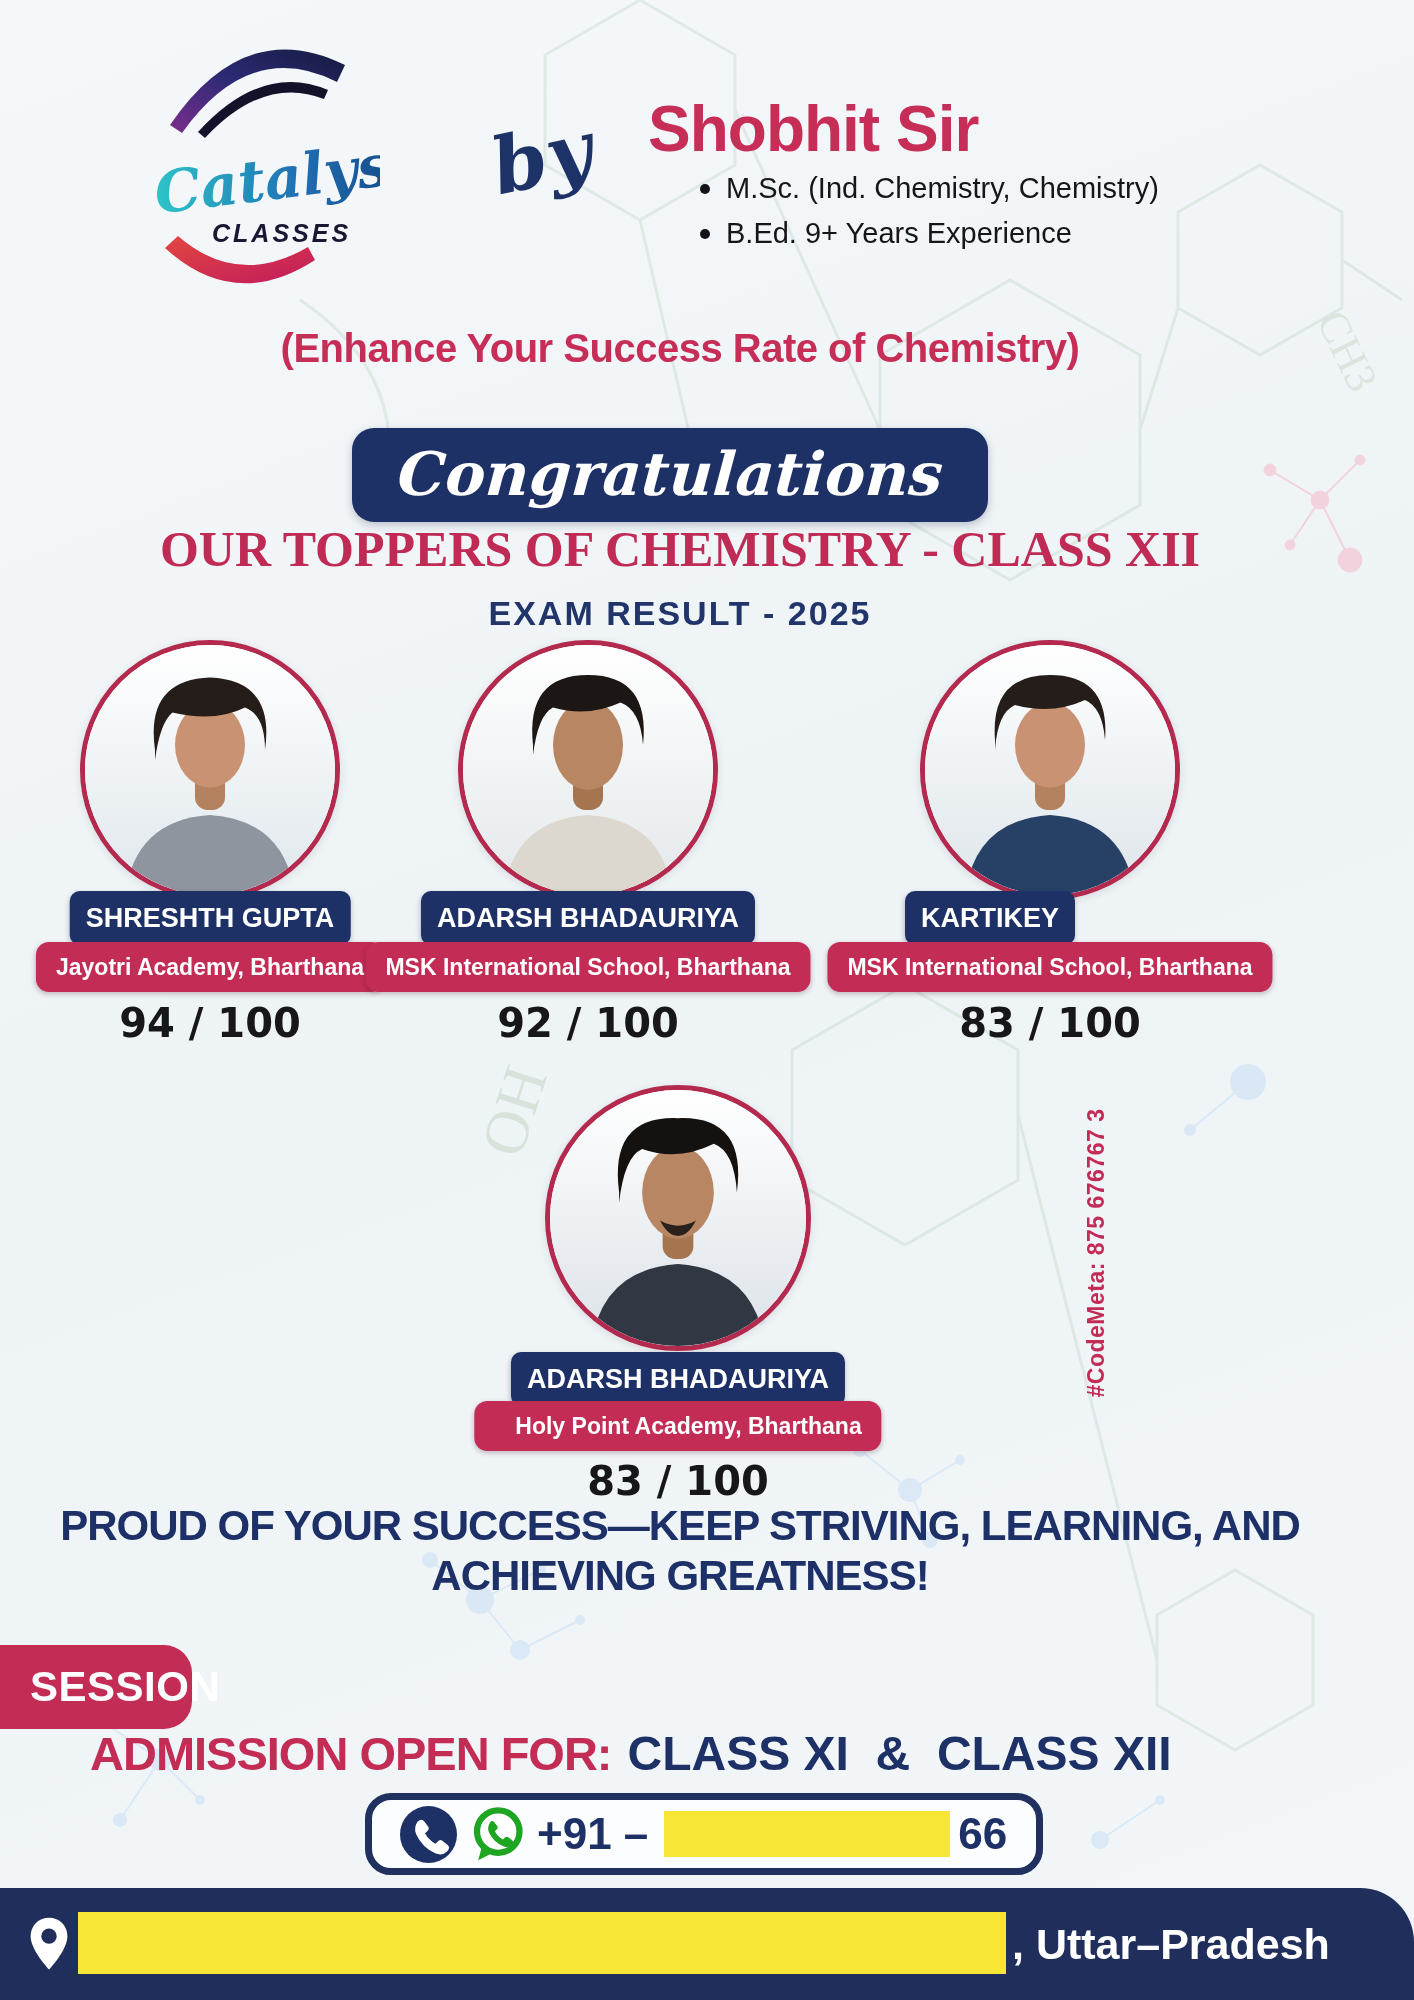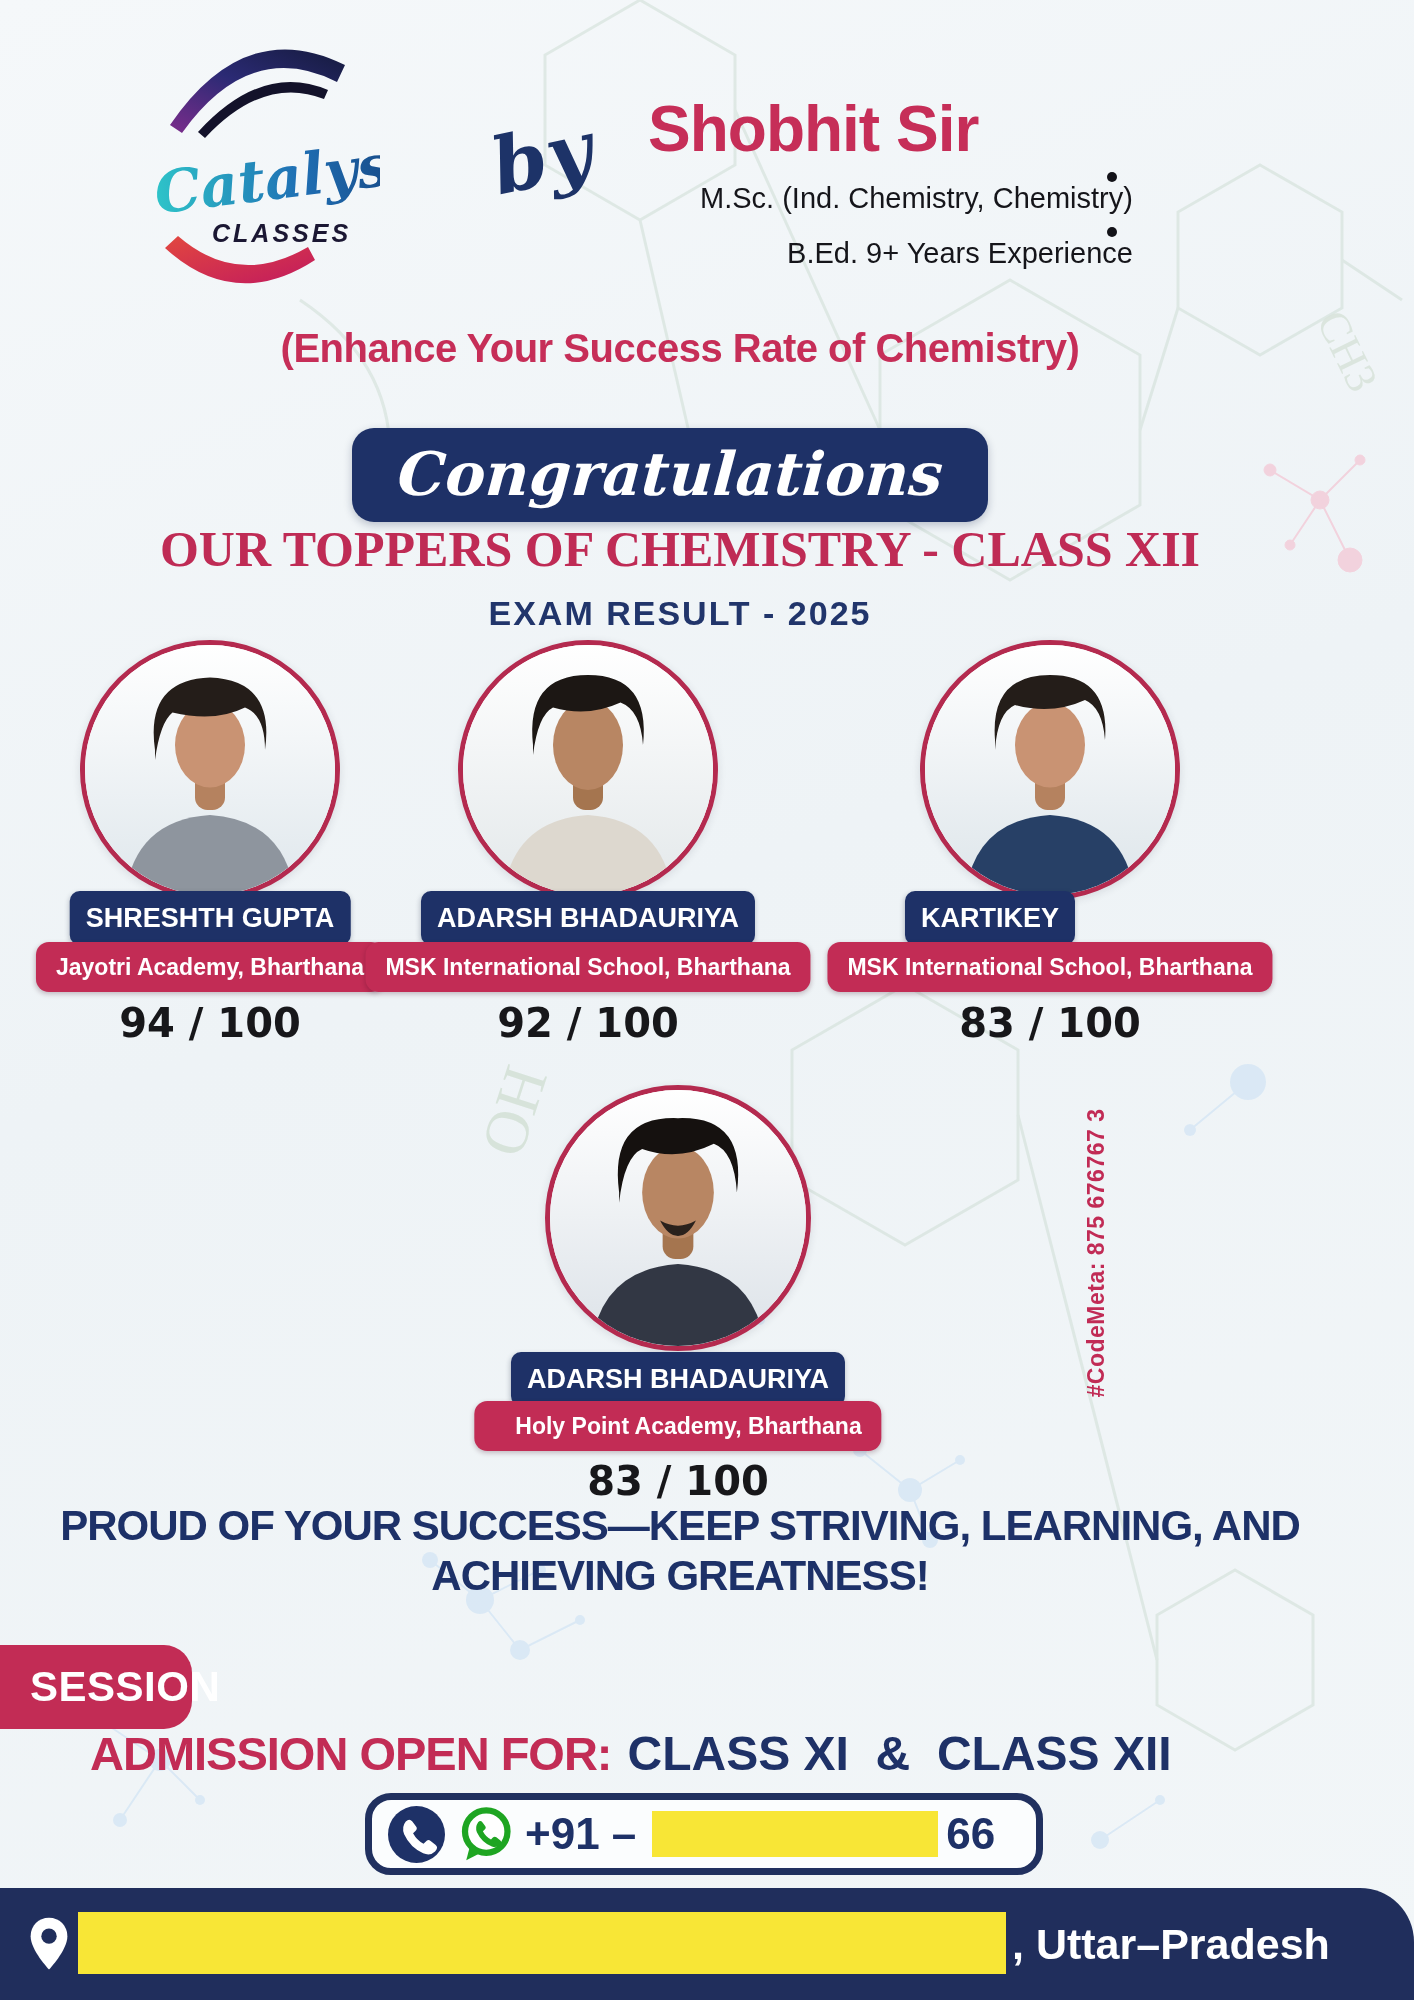--- a/index.html
+++ b/index.html
@@ -9,21 +9,21 @@
   .bg-doodles{position:absolute;left:0;top:0;pointer-events:none;}
 
   
   .logo-svg{position:absolute;left:150px;top:10px;}
   .by-script{position:absolute;left:492px;top:112px;font-family:"DejaVu Serif",serif;
              font-style:italic;font-weight:700;font-size:78px;color:#1d3368;
              transform:rotate(-12deg);}
   .teacher-name{position:absolute;left:648px;top:92px;font-size:64px;font-weight:700;
                 letter-spacing:-1px;color:#c62e58;white-space:nowrap;}
   .quals{position:absolute;left:700px;top:172px;}
-  .qual-row{display:flex;align-items:flex-end;margin-bottom:12px;flex-direction:column;}
+  .qual-row{display:flex;align-items:center;margin-bottom:12px;}
   .dot{width:10px;height:10px;border-radius:50%;background:#121218;margin-right:16px;flex:0 0 auto;}
   .qual-text{font-size:29px;color:#15151a;white-space:nowrap;}
 
   .content-center{position:absolute;left:0;width:1360px;text-align:center;}
   .tagline{top:326px;font-size:40px;font-weight:700;color:#c62e58;letter-spacing:-0.5px;}
 
   .congrats-box{position:absolute;left:352px;top:428px;width:636px;height:94px;
                 background:#1e3167;border-radius:22px;box-shadow:0 3px 8px rgba(20,30,70,.25);
                 text-align:center;}
   .congrats-text{font-family:"DejaVu Serif",serif;font-style:italic;font-weight:700;
@@ -53,21 +53,21 @@
   .session-badge{position:absolute;left:0;top:1645px;width:192px;height:84px;background:#c22c55;
                  border-radius:0 28px 28px 0;color:#fff;font-size:42px;font-weight:700;
                  line-height:84px;padding-left:30px;letter-spacing:0.5px;box-sizing:border-box;}
 
   .admission{position:absolute;left:90px;top:1726px;display:flex;align-items:baseline;white-space:nowrap;}
   .admission-prefix{font-size:47px;font-weight:700;letter-spacing:-1px;color:#c22c55;}
   .admission-classes{font-size:48px;font-weight:700;color:#1e3167;margin-left:16px;white-space:pre;}
 
   .phone-pill{position:absolute;left:365px;top:1793px;width:678px;height:82px;box-sizing:border-box;
               background:#fbfdfe;border:7px solid #20305f;border-radius:26px;display:flex;
-              align-items:center;padding:0 16px;}
+              align-items:center;padding:0 28px;}
   .phone-pill .txt{font-size:44px;font-weight:700;color:#1e3167;white-space:pre;}
   .icon-gap{margin-left:10px;}
   .redact-phone{width:286px;height:46px;background:#f8e636;margin-left:16px;margin-right:8px;}
 
   .codemeta{position:absolute;left:1096px;top:1253px;transform:translate(-50%,-50%) rotate(-90deg);
             white-space:nowrap;color:#c12b55;font-size:23px;font-weight:700;letter-spacing:0.5px;}
 
   .footer-bar{position:absolute;left:0;top:1888px;width:1414px;height:112px;background:#202e5c;
               border-top-right-radius:54px;z-index:5;}
   .pin{position:absolute;left:28px;top:28px;}

